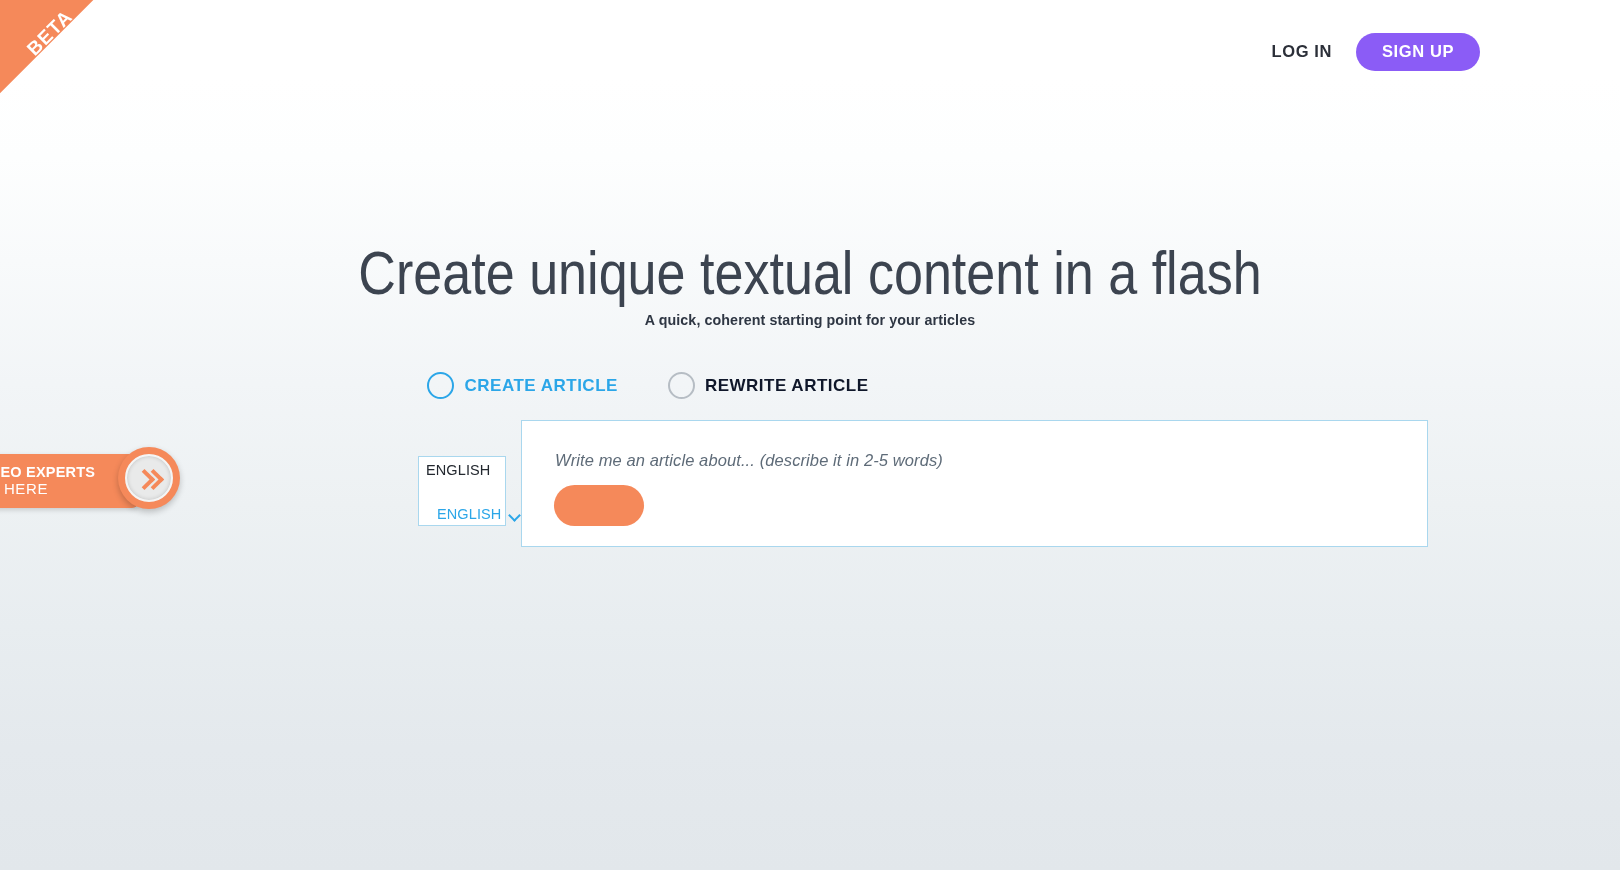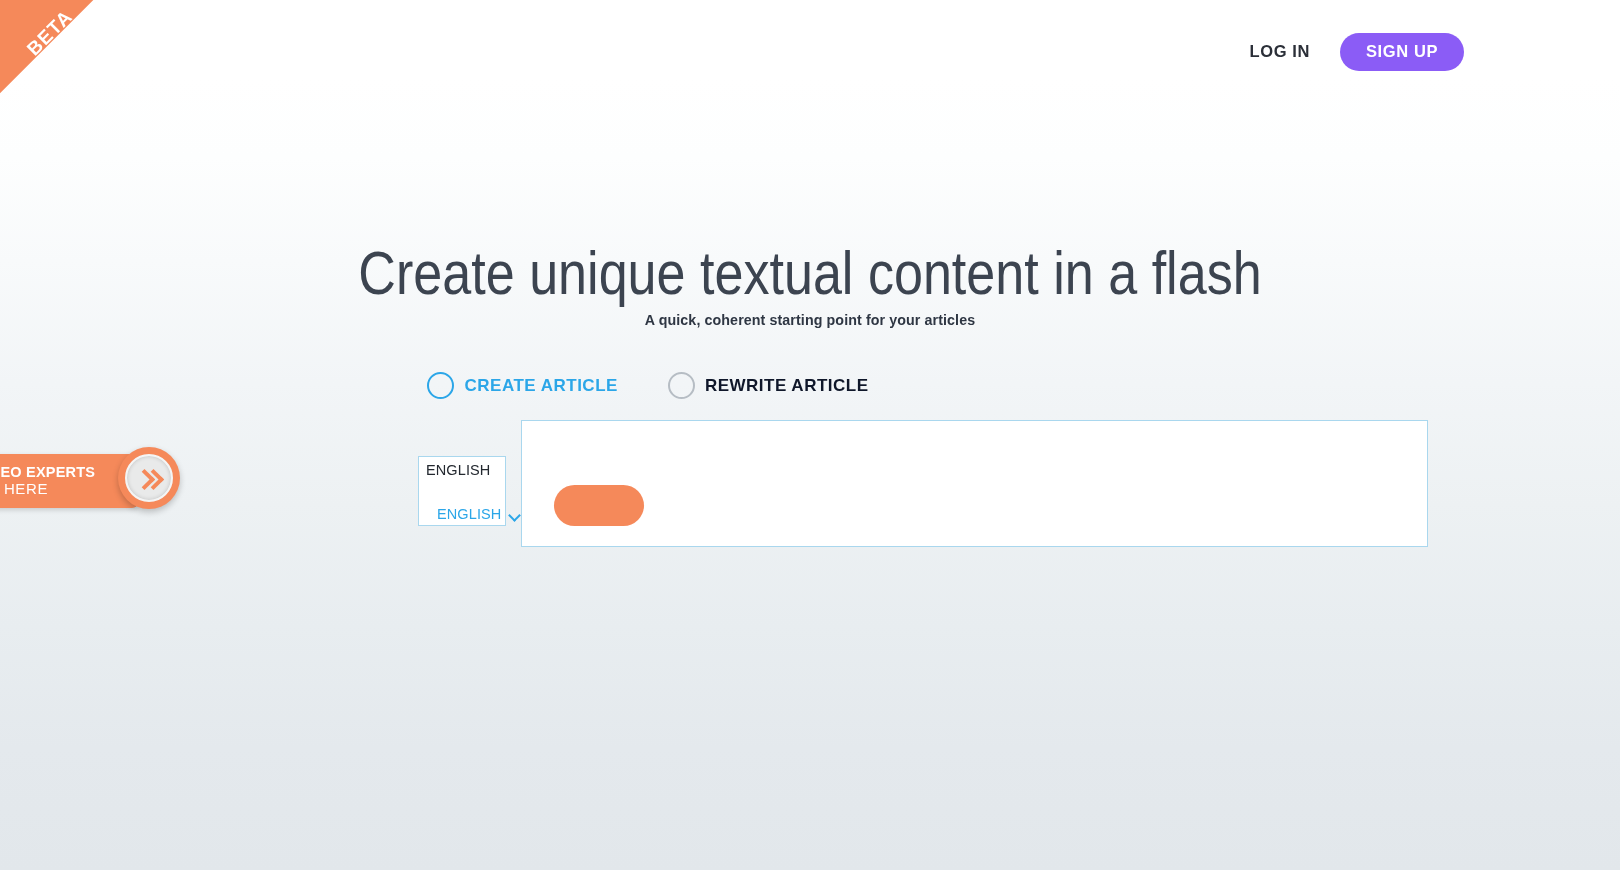--- a/index.html
+++ b/index.html
@@ -82,25 +82,25 @@
     font-size: 16.5px;
     font-weight: bold;
     letter-spacing: 0.6px;
     text-transform: uppercase;
     cursor: pointer;
     white-space: nowrap;
     text-decoration: none;
   }
   .nav-right {
     position: absolute;
-    right: 156px;
+    right: 140px;
     top: 33px;
     display: flex;
     align-items: center;
-    gap: 30px;
+    gap: 24px;
   }
   .login-link {
     color: #2b2f38;
     font-size: 16.5px;
     font-weight: bold;
     letter-spacing: 0.6px;
     text-transform: uppercase;
     cursor: pointer;
     white-space: nowrap;
   }
@@ -401,20 +401,21 @@
 
 <div class="language-box">
   <span class="language-label">ENGLISH</span>
   <div class="language-select">
     <span class="language-value">ENGLISH</span>
     <span class="chevron-down"></span>
   </div>
 </div>
 
 <div class="prompt-card">
+  <div class="prompt-placeholder">Write me an article about... (describe it in 2-5 words)</div>
   <button class="prompt-submit"></button>
 </div>
 
 <div class="promo-tab">
   <span class="promo-line1">GENCIES &amp; SEO EXPERTS</span>
   <span class="promo-line2">CLICK HERE</span>
 </div>
 <div class="promo-knob">
   <div class="promo-knob-inner">
     <span class="double-chevron">

